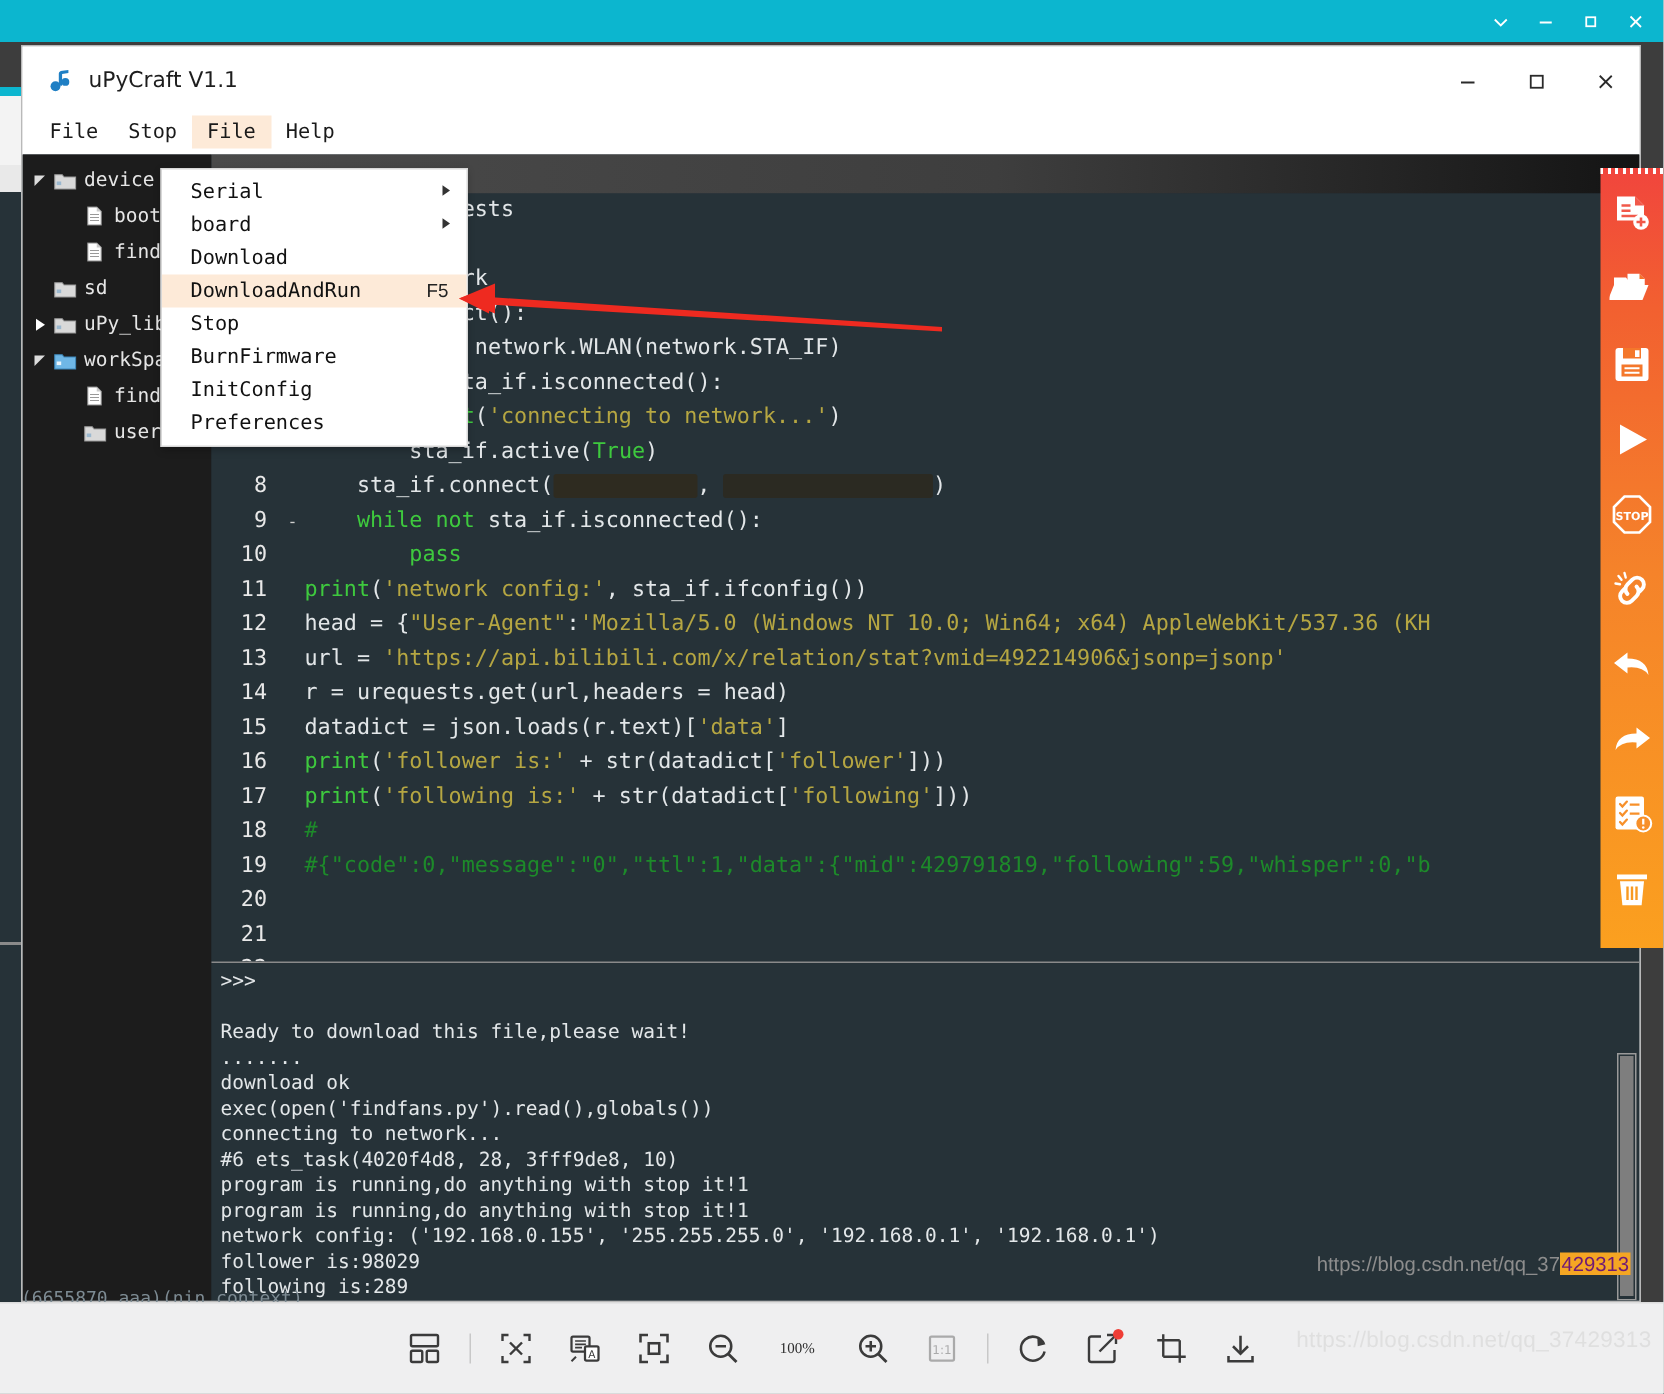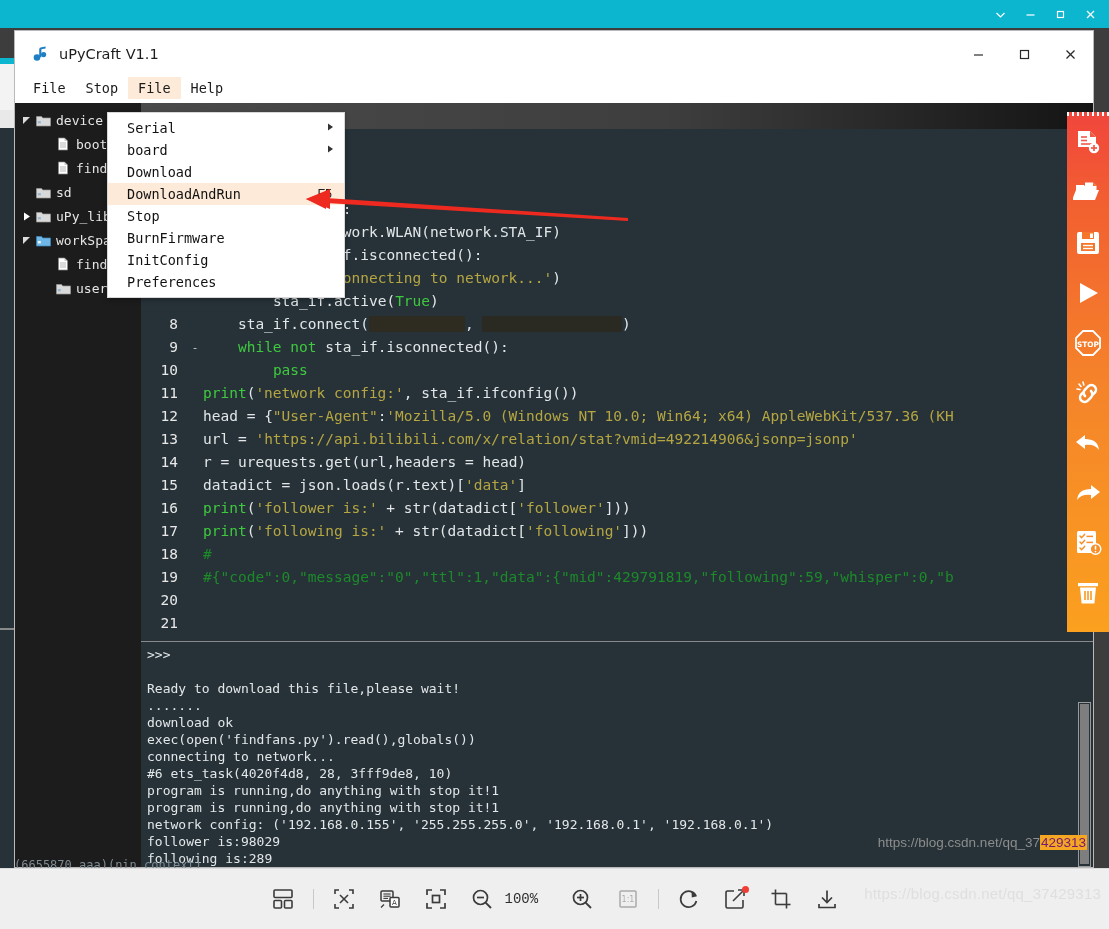--- a/index.html
+++ b/index.html
@@ -39,22 +39,22 @@
     position: absolute; left: 0; top: 840px; width: 1109px; height: 61px;
     background: #efeff0;
     border-top: 1px solid #dcdcdc;
     display: flex; align-items: center; justify-content: center; gap: 0;
   }
   .bt-item {
     width: 46px; height: 44px; display: flex; align-items: center; justify-content: center;
     color: #3b3b3b;
   }
   .bt-zoomlabel {
-    min-width: 54px; text-align: left; font-size: 14px; color: #2e2e2e;
-    font-family: Liberation Mono, monospace;
+    min-width: 54px; text-align: center; font-size: 10px; color: #2e2e2e;
+    font-family: Liberation Serif, serif;
   }
   .bt-sep { width: 1px; height: 20px; background: #c8c8c8; margin: 0 7px; }
   .bt-item svg { display:block; }
   .bt-disabled { opacity: .38; }
   .bt-dot { position:absolute; width:7px; height:7px; border-radius:50%; background:#ef3e36; }
 
   .bottom-watermark {
     position: absolute; right: 8px; top: 857px;
     font-size: 15px; color: #dfdfdf;
     font-family: "Liberation Sans", sans-serif;
@@ -181,21 +181,21 @@
   }
   .ob-top-teeth {
     position: absolute; top: 0; left: 0; width: 100%; height: 4px;
     background: repeating-linear-gradient(to right,#ffffff 0 2px,#f1453d 2px 5px);
   }
   .ob-item { width: 42px; height: 50px; display:flex; align-items:center; justify-content:center; }
   .ob-item svg { display:block; }
 
   
   .dropdown {
-    position: absolute; left: 107px; top: 84px; width: 238px;
+    position: absolute; left: 107px; top: 84px; width: 205px;
     background: #ffffff;
     border: 1px solid #d8d8d8;
     box-shadow: 0 2px 5px rgba(0,0,0,.25);
     padding: 4px 0 4px 0;
     z-index: 80;
     font-family: "DejaVu Sans Mono", monospace;
   }
   .dd-item {
     height: 22px; display: flex; align-items: center;
     padding-left: 19px; font-size: 13.5px; color: #111;

